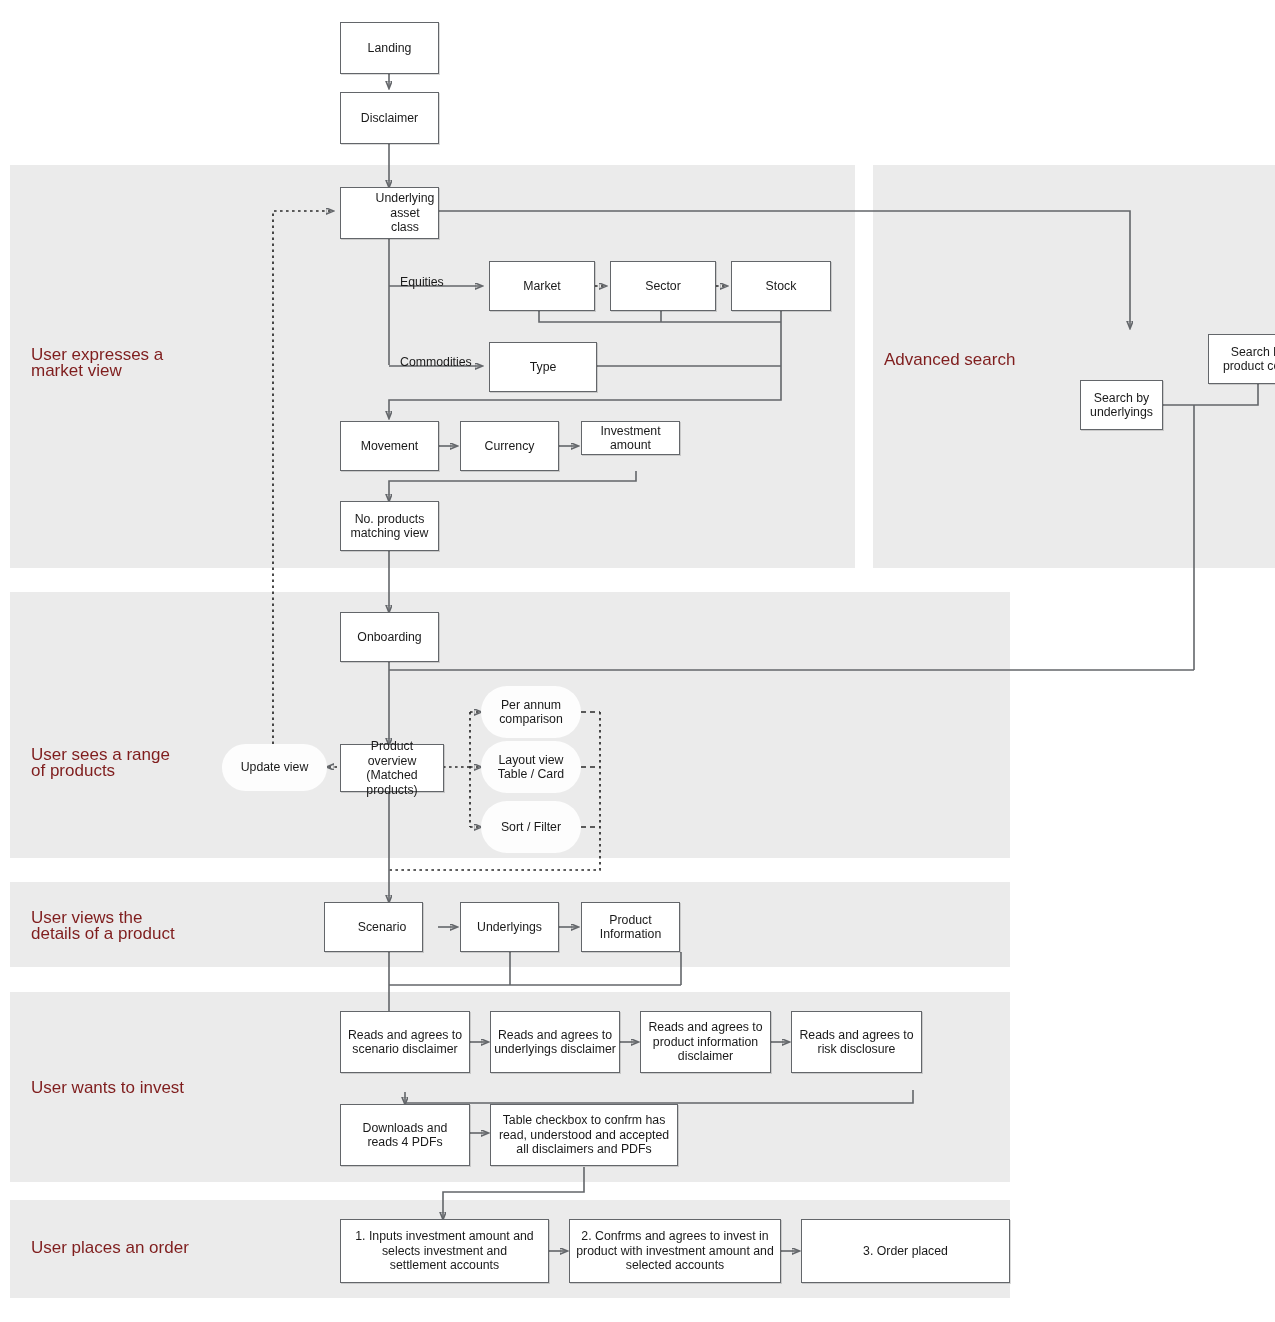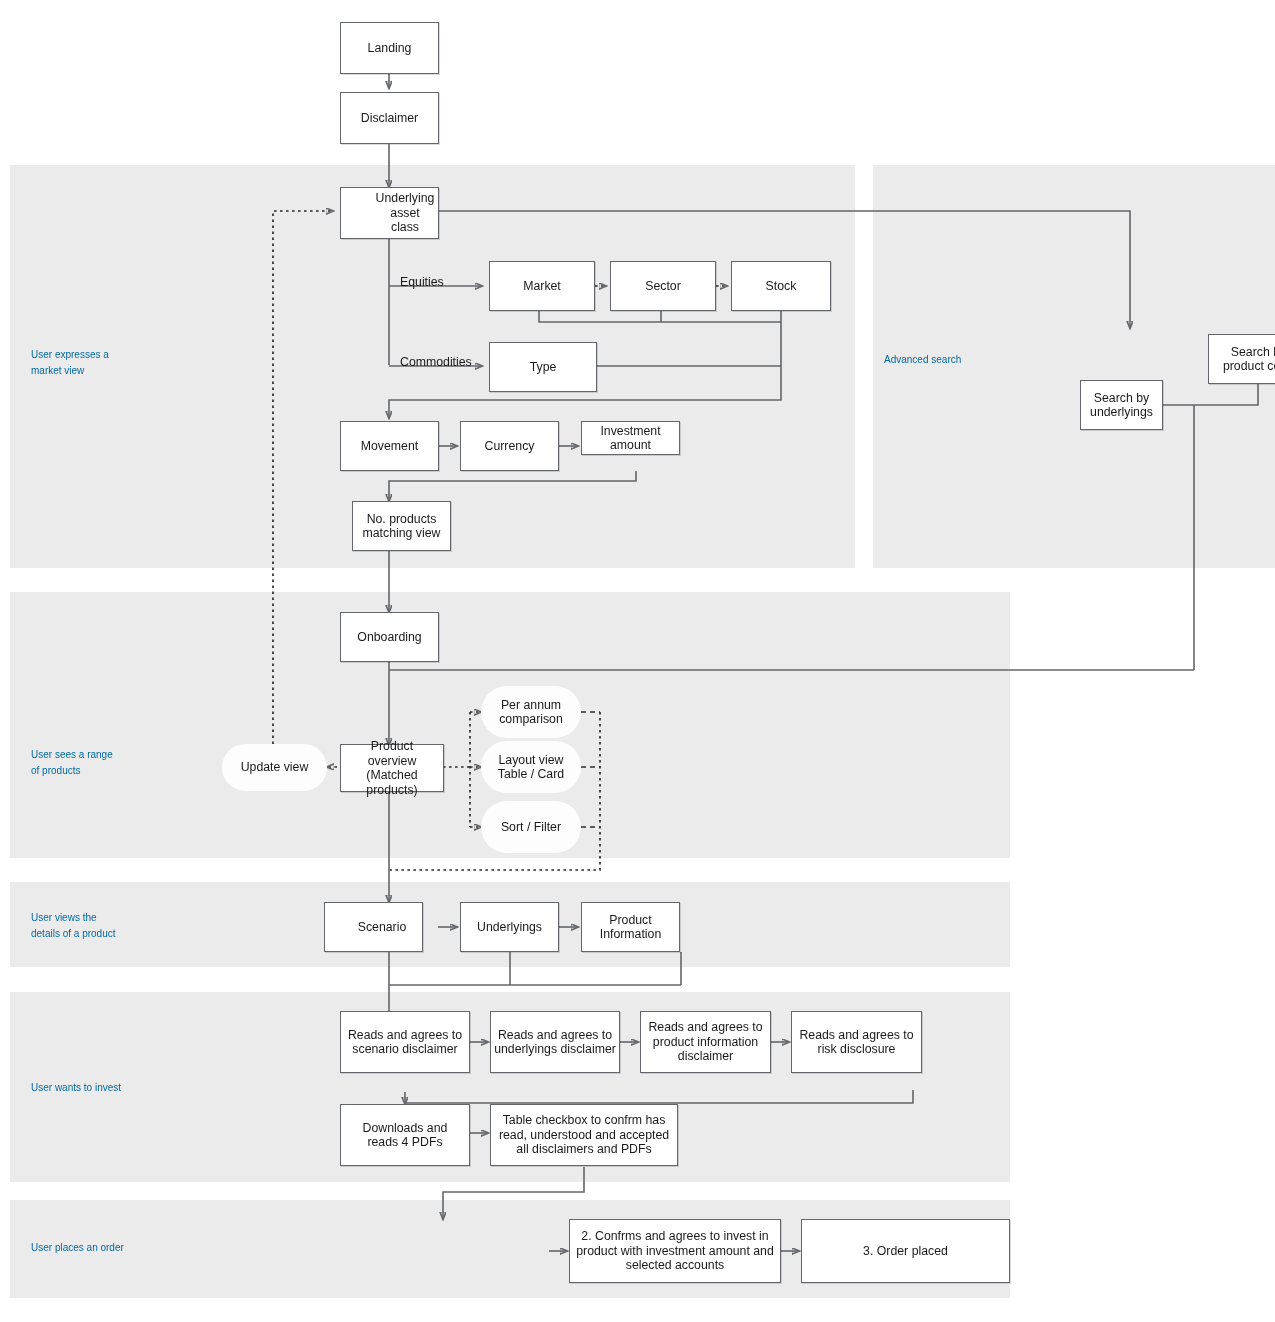--- a/index.html
+++ b/index.html
@@ -18,23 +18,23 @@
     height: 1322px;
     background: #ffffff;
     overflow: hidden;
   }
   .band {
     position: absolute;
     background: #ebebeb;
   }
   .band-label {
     position: absolute;
-    font-size: 10px;
+    font-size: 17px;
     line-height: 16px;
-    color: #0369a1;
+    color: #7f1d1d;
     white-space: pre-line;
   }
   .node {
     position: absolute;
     background: #ffffff;
     border: 1.3px solid #63666a;
     box-sizing: border-box;
     display: flex;
     align-items: center;
     justify-content: center;
@@ -206,21 +206,21 @@
   <div class="node" style="left:610px; top:261px; width:106px; height:50px;">Sector</div>
   <div class="node" style="left:731px; top:261px; width:100px; height:50px;">Stock</div>
 
   <div class="node" style="left:489px; top:342px; width:108px; height:50px;">Type</div>
 
   <div class="node" style="left:340px; top:421px; width:99px; height:50px;">Movement</div>
   <div class="node" style="left:460px; top:421px; width:99px; height:50px;">Currency</div>
   <div class="node" style="left:581px; top:421px; width:99px; height:34px;">Investment
 amount</div>
 
-  <div class="node" style="left:340px; top:501px; width:99px; height:50px;margin-left:12px;">No. products
+  <div class="node" style="left:340px; top:501px; width:99px; height:50px;">No. products
 matching view</div>
 
   <div class="node" style="left:340px; top:612px; width:99px; height:50px;">Onboarding</div>
 
   <div class="node pill" style="left:222px; top:744px; width:105px; height:47px;">Update view</div>
 
   <div class="node" style="left:340px; top:744px; width:104px; height:48px;">Product
 overview
 (Matched products)</div>
 
@@ -249,20 +249,23 @@
 disclaimer</div>
   <div class="node" style="left:791px; top:1011px; width:131px; height:62px;">Reads and agrees to
 risk disclosure</div>
 
   <div class="node" style="left:340px; top:1104px; width:130px; height:62px;">Downloads and
 reads 4 PDFs</div>
   <div class="node" style="left:490px; top:1104px; width:188px; height:62px;">Table checkbox to confrm has
 read, understood and accepted
 all disclaimers and PDFs</div>
 
+  <div class="node" style="left:340px; top:1219px; width:209px; height:64px;">1. Inputs investment amount and
+selects investment and
+settlement accounts</div>
   <div class="node" style="left:569px; top:1219px; width:212px; height:64px;">2. Confrms and agrees to invest in
 product with investment amount and
 selected accounts</div>
   <div class="node" style="left:801px; top:1219px; width:209px; height:64px;">3. Order placed</div>
 
   <div class="edge-label" style="left:400px; top:275px;">Equities</div>
   <div class="edge-label" style="left:400px; top:355px;">Commodities</div>
 
 </div>
 

